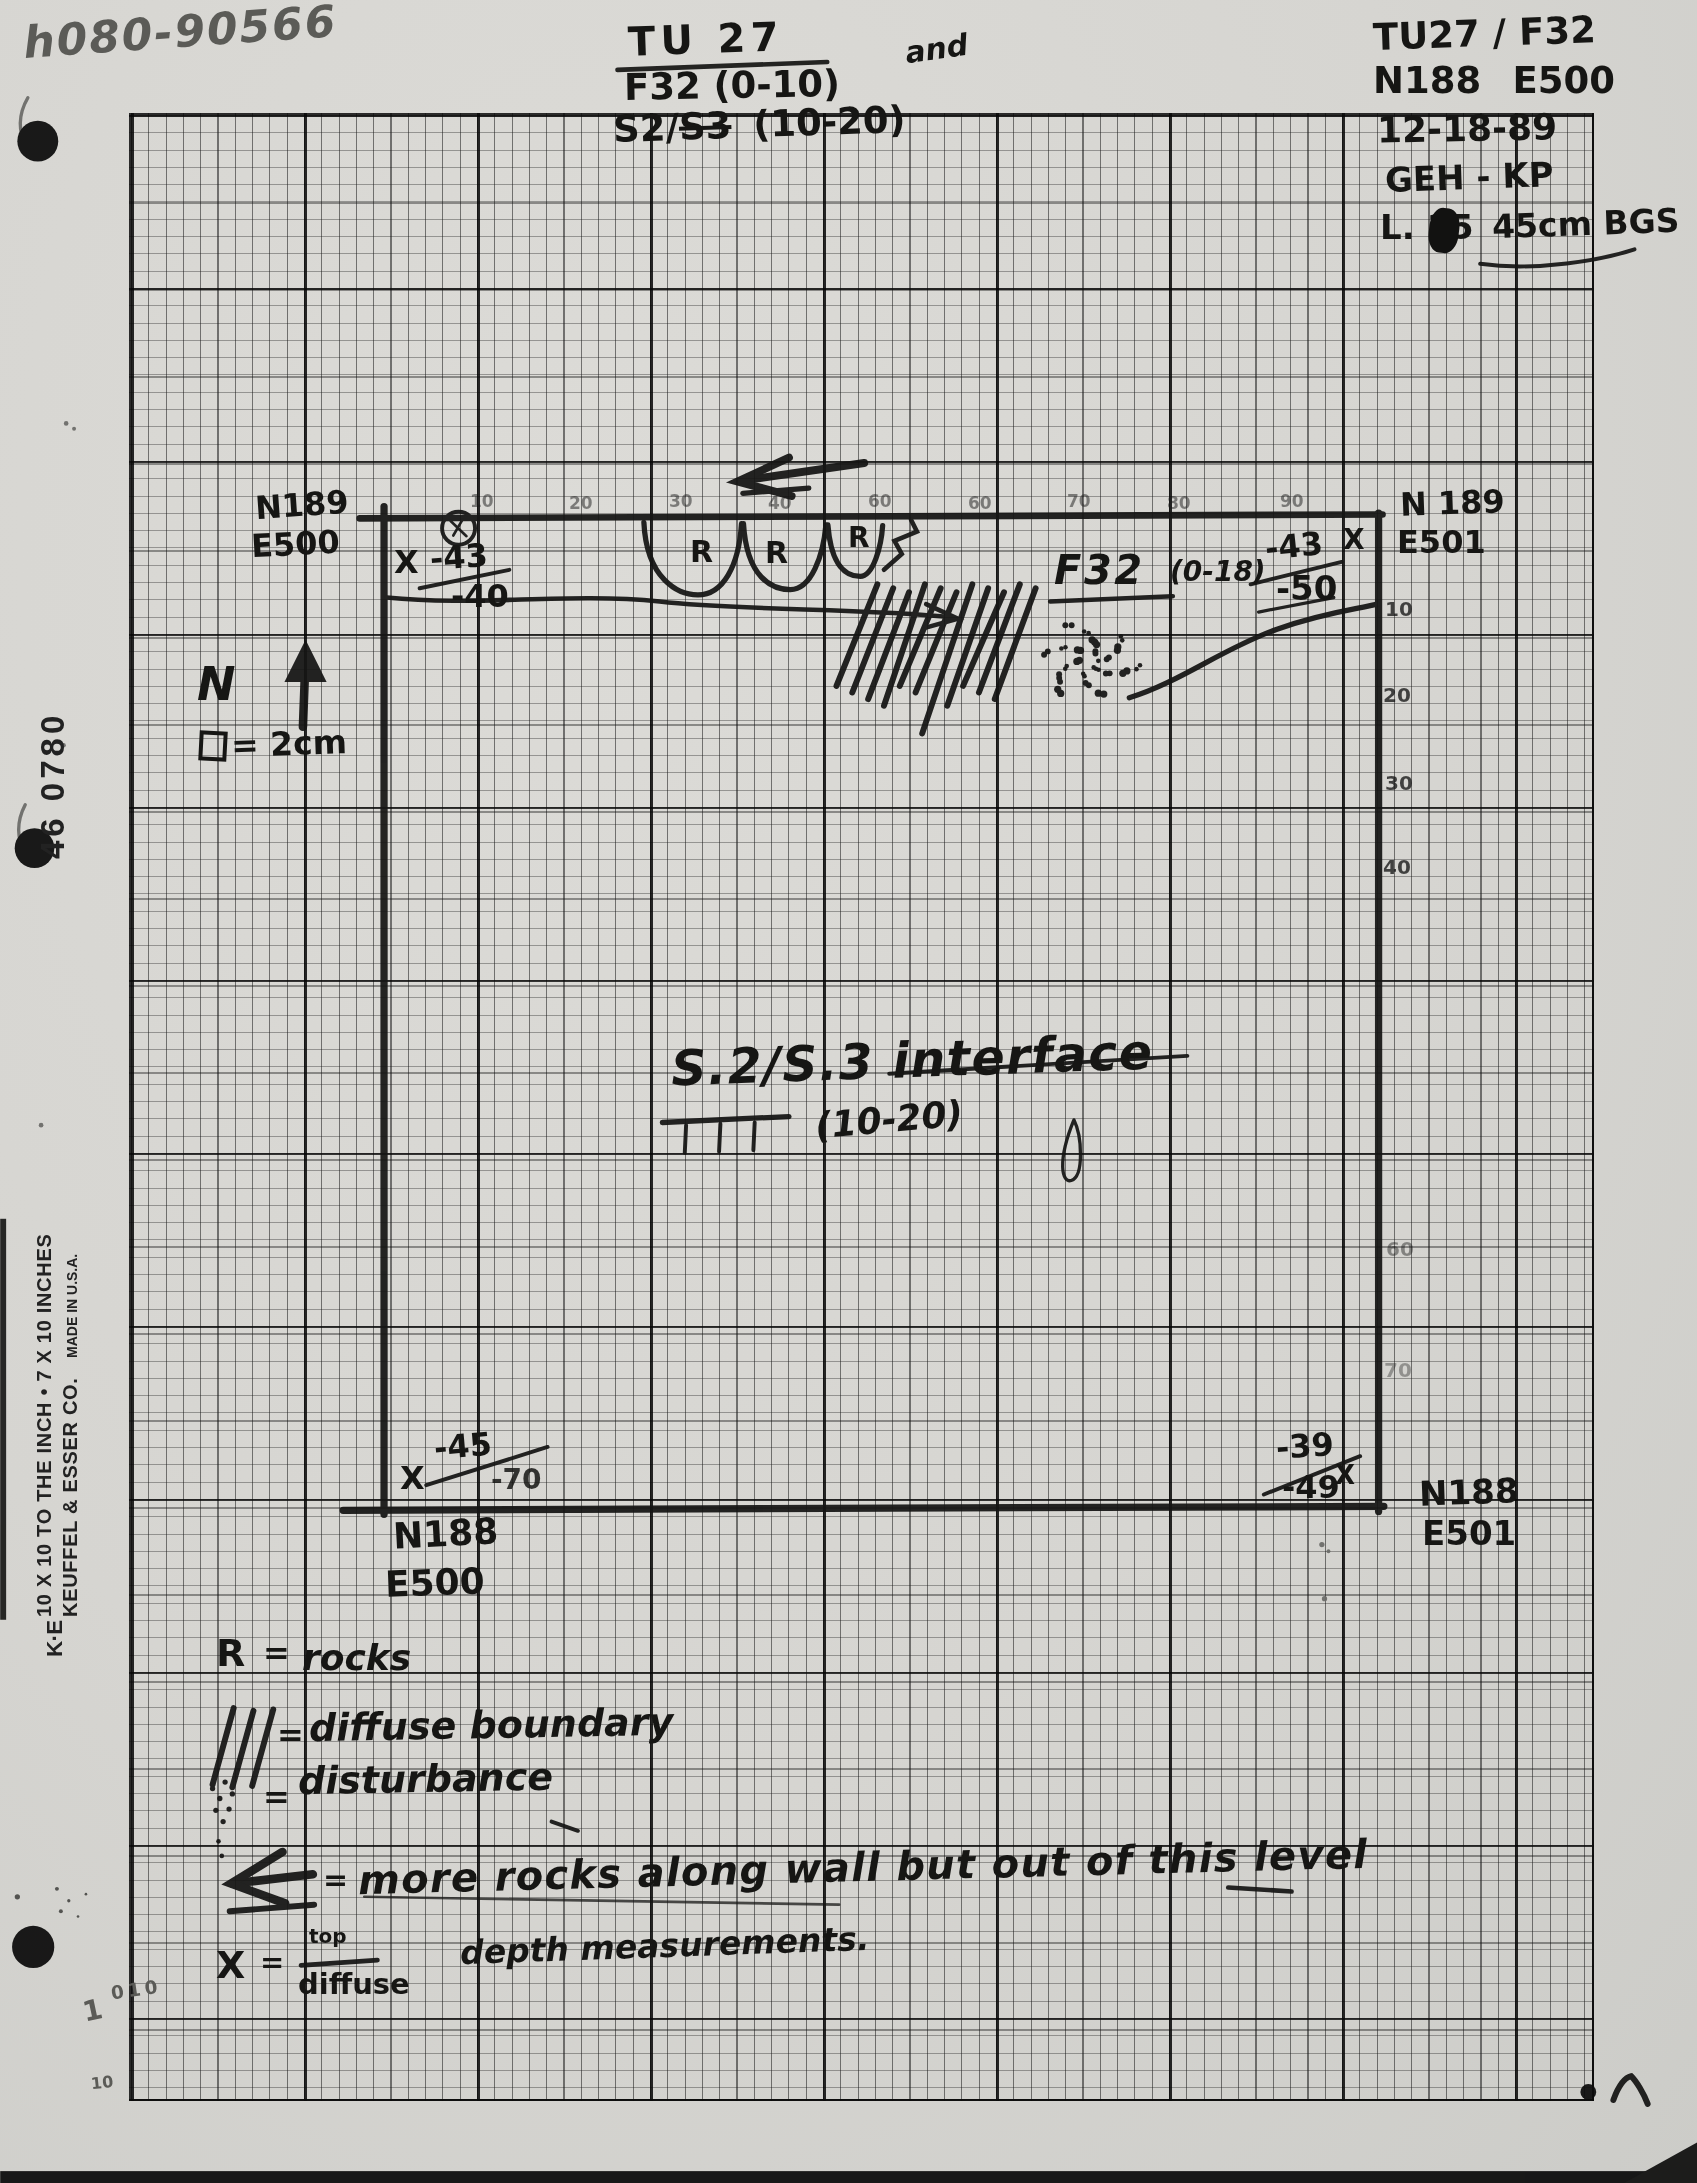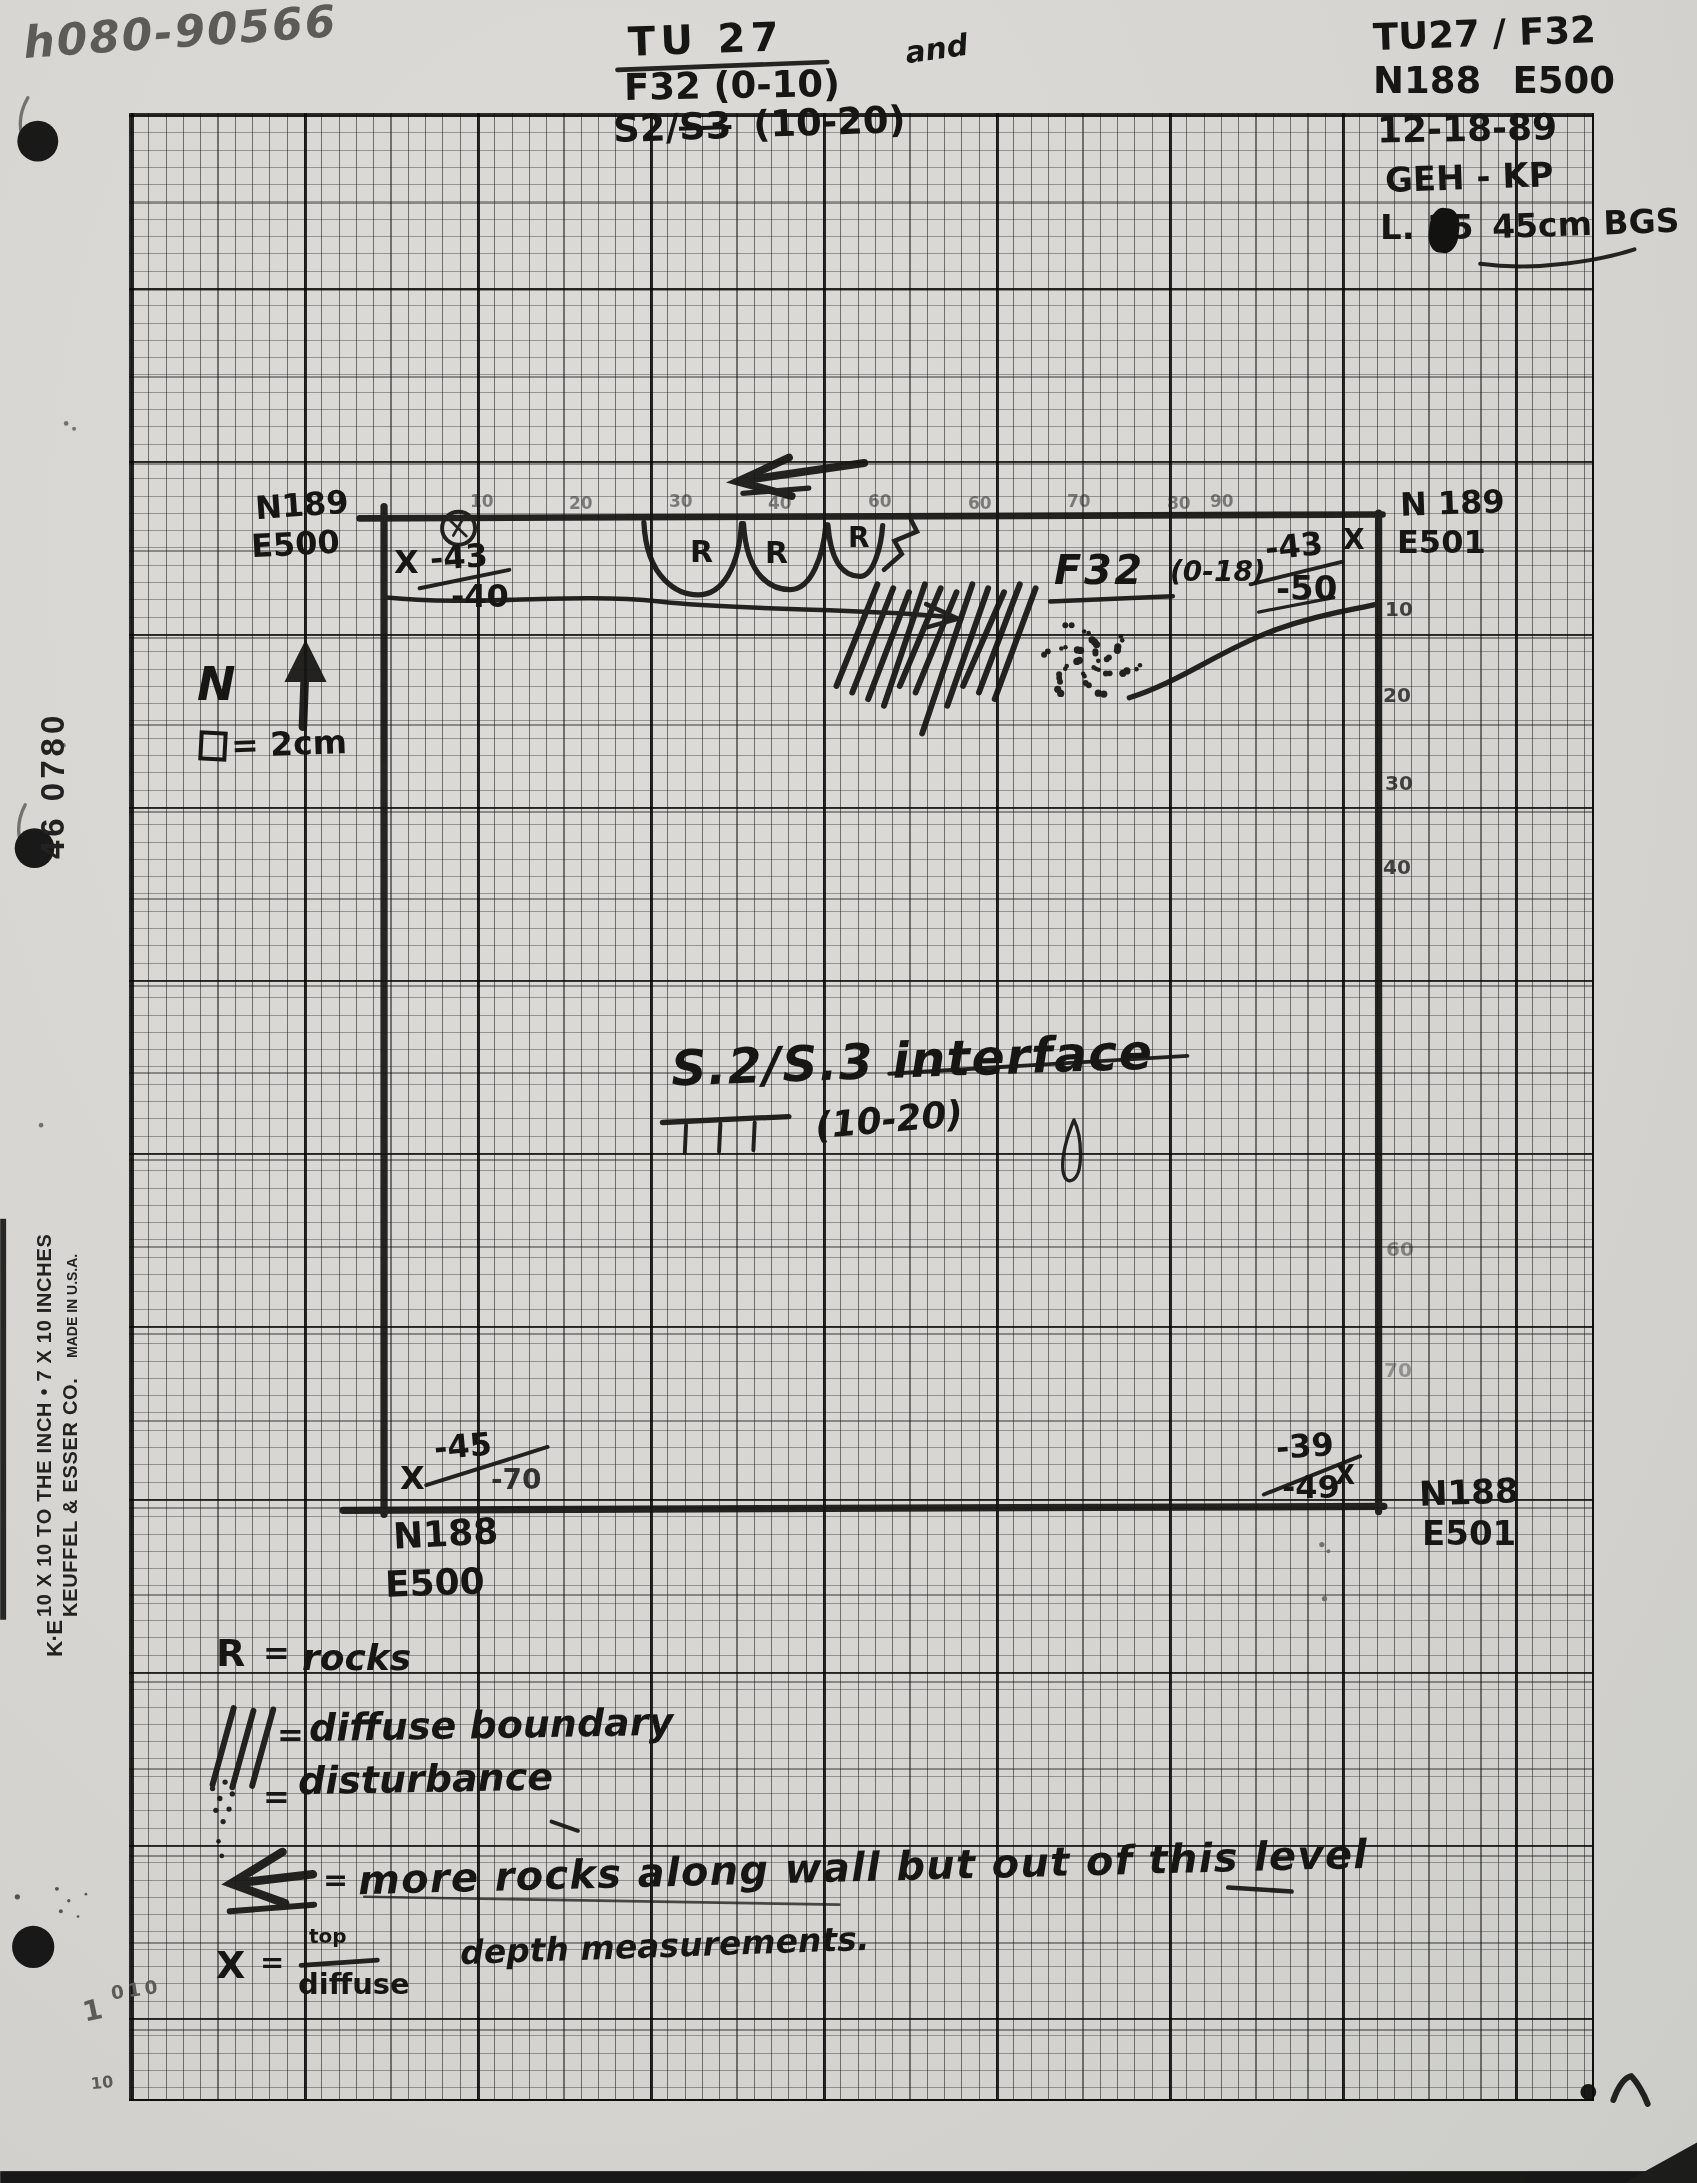--- a/index.html
+++ b/index.html
@@ -244,21 +244,21 @@
   <div class="hw it" style="left:815px;top:1102px;font-size:36px;transform:rotate(-5deg)">(10-20)</div>
 
   <span class="tick" style="left:470px;top:493px">10</span>
   <span class="tick" style="left:569px;top:495px">20</span>
   <span class="tick" style="left:669px;top:493px">30</span>
   <span class="tick" style="left:768px;top:495px">40</span>
   <span class="tick" style="left:868px;top:493px">60</span>
   <span class="tick" style="left:968px;top:495px">60</span>
   <span class="tick" style="left:1067px;top:493px">70</span>
   <span class="tick" style="left:1167px;top:495px">80</span>
-  <span class="tick" style="left:1210px;top:493px">90</span>
+  <span class="tick" style="left:1280px;top:493px">90</span>
 
   <span class="tickr" style="left:1385px;top:599px">10</span>
   <span class="tickr" style="left:1383px;top:685px">20</span>
   <span class="tickr" style="left:1385px;top:773px">30</span>
   <span class="tickr" style="left:1383px;top:857px">40</span>
   <span class="tickr" style="left:1386px;top:1239px;opacity:.55">60</span>
   <span class="tickr" style="left:1384px;top:1360px;opacity:.45">70</span>
 
   <div class="hw" style="left:216px;top:1634px;font-size:38px">R</div>
   <div class="hw" style="left:263px;top:1637px;font-size:32px">=</div>

